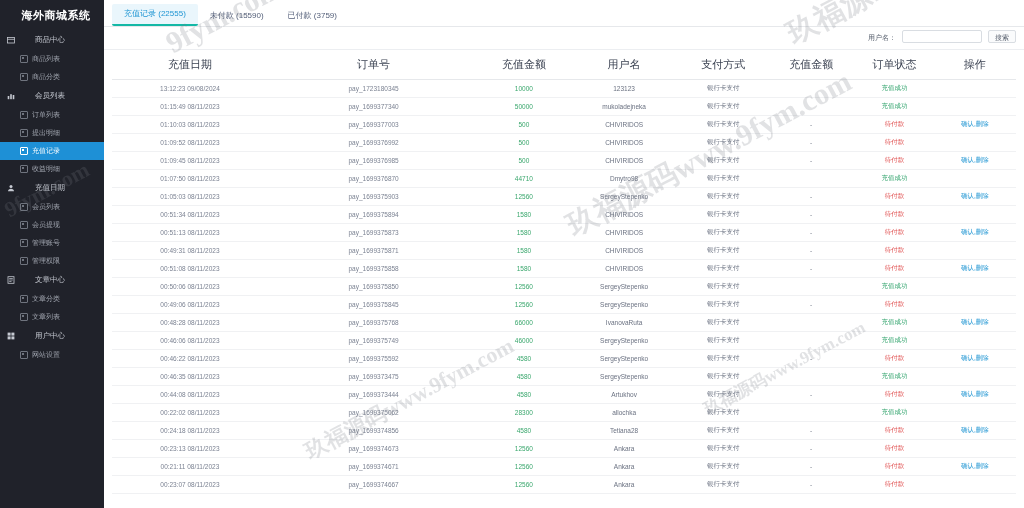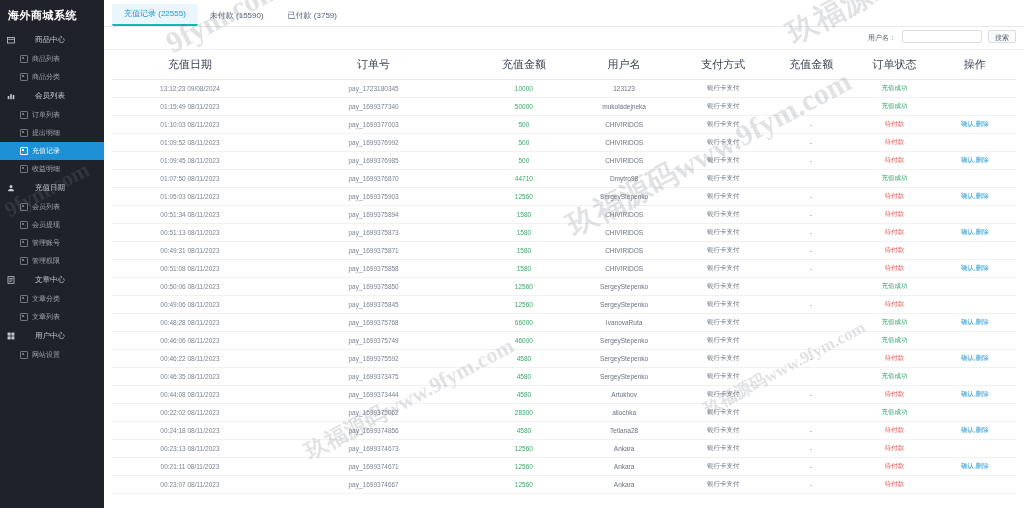--- a/index.html
+++ b/index.html
@@ -34,20 +34,21 @@
     position: relative;
   }
   .brand {
     height: 22px;
     line-height: 22px;
     color: #fff;
     font-size: 11px;
     font-weight: bold;
     padding: 4px 0 4px 8px;
     letter-spacing: 0.5px;
+    text-align: center;
   }
   .nav-group-title {
     display: flex;
     align-items: center;
     gap: 20px;
     font-size: 7.5px;
     color: #c6cad2;
     padding: 5px 0 5px 7px;
   }
   .nav-group-title .gicon {

